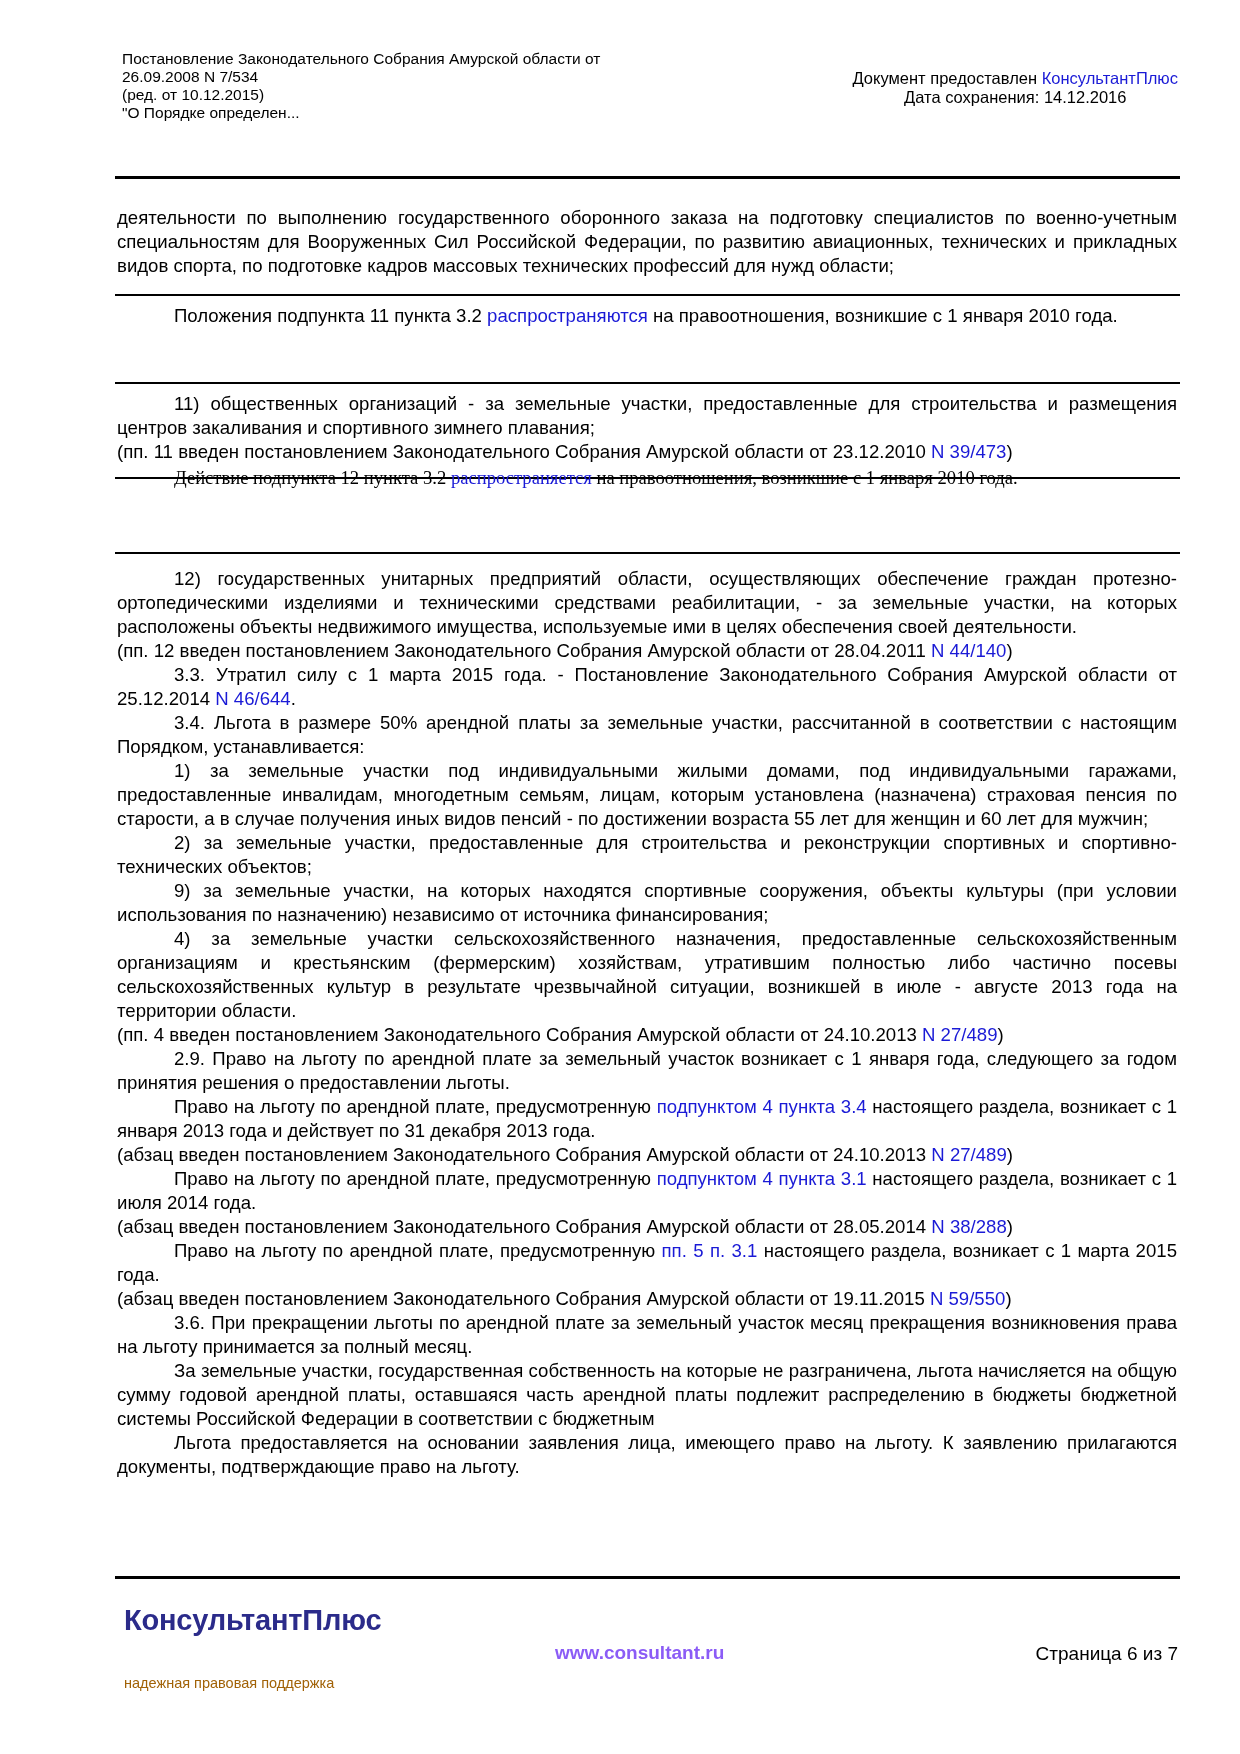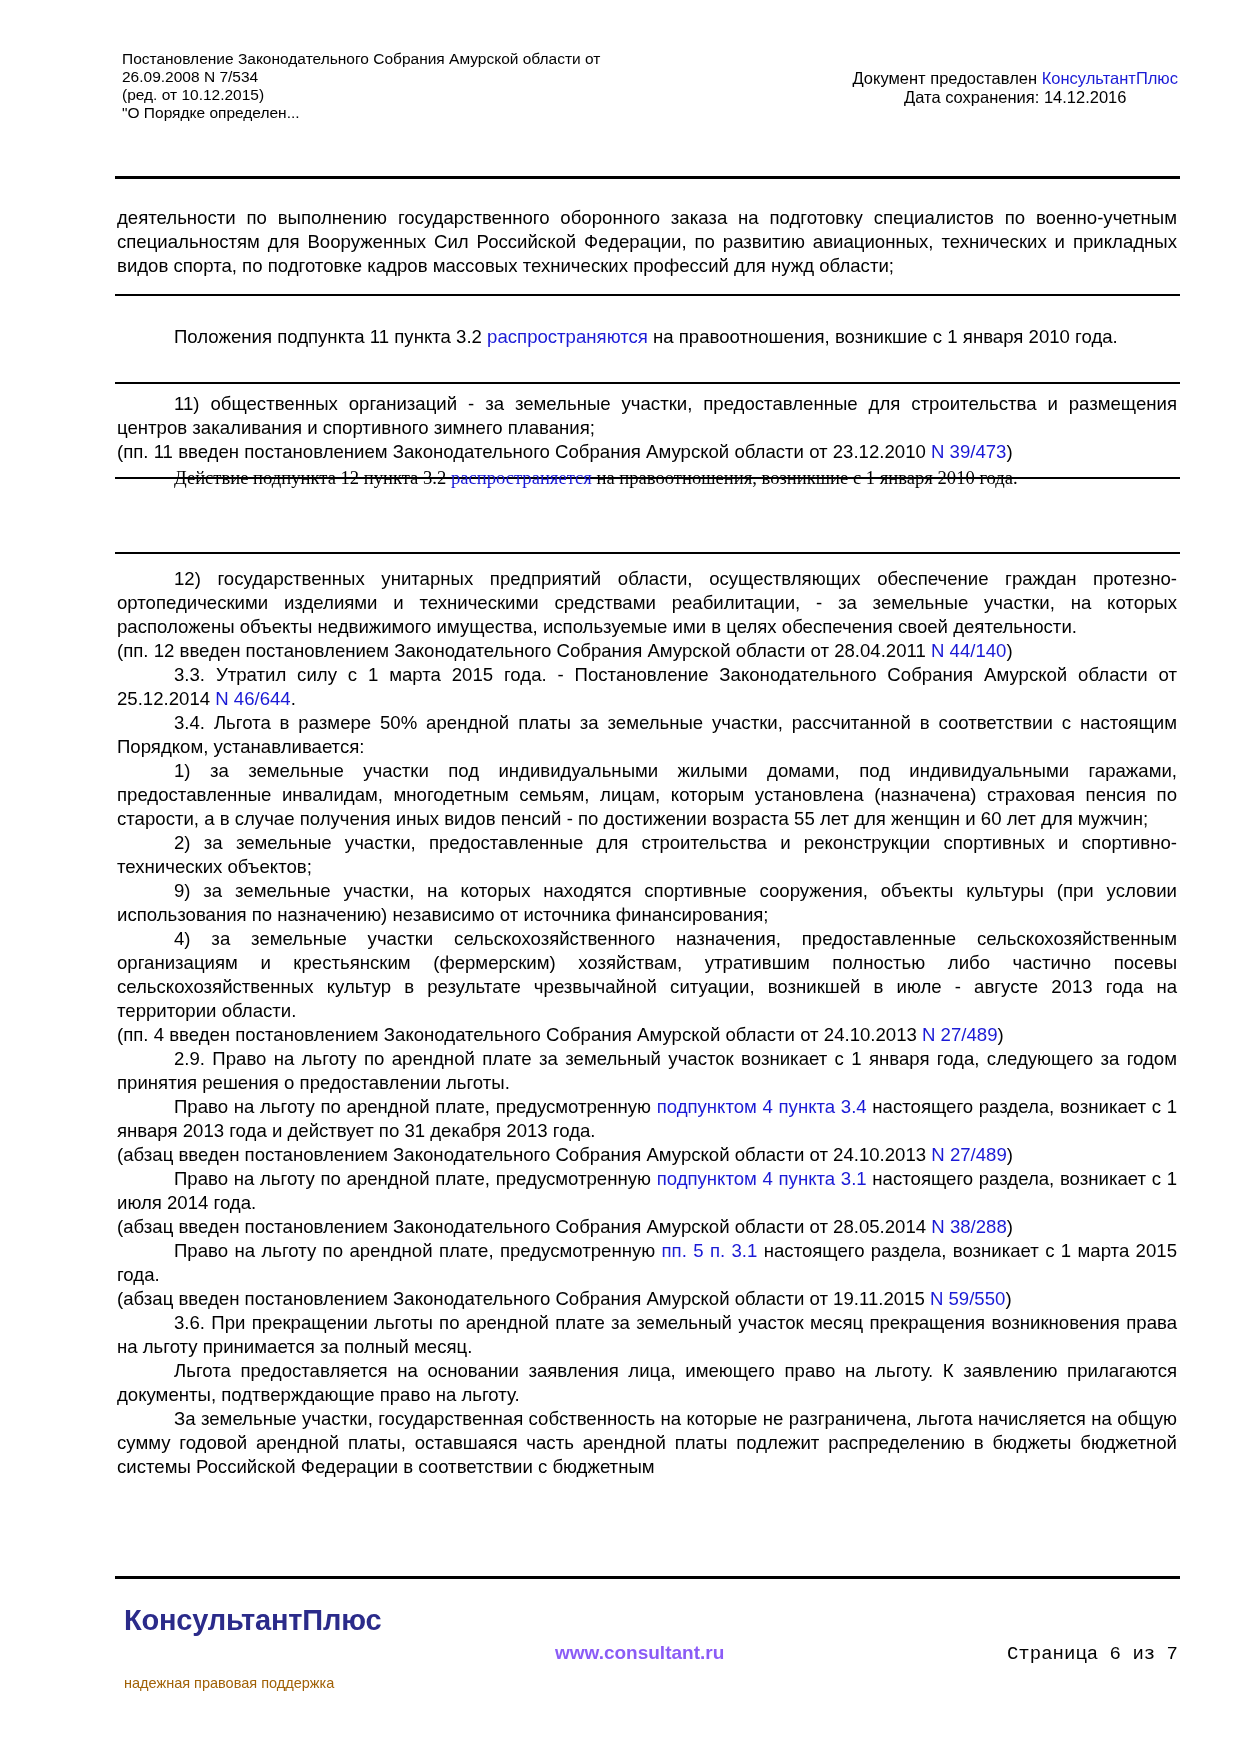--- a/index.html
+++ b/index.html
@@ -11,21 +11,21 @@
   .rule { position: absolute; left: 115px; width: 1065px; background: #000; }
   .rule.thick { height: 3px; }
   .rule.sep { height: 2px; }
   .body-block { position: absolute; left: 117px; width: 1060px; font-size: 18.6px; line-height: 24px; text-align: justify; }
   .body-block p { margin: 0; }
   .indent { text-indent: 57px; }
   a, .link { color: #1a1ad6; text-decoration: none; }
   .footer-logo { position: absolute; left: 124px; top: 1604px; font-weight: bold; font-size: 29px; color: #2b2b8a; letter-spacing: -0.2px; }
   .footer-tagline { position: absolute; left: 124px; top: 1675px; font-weight: normal; font-size: 14.5px; color: #a16207; }
   .footer-site { position: absolute; left: 555px; top: 1642px; font-weight: bold; font-size: 19px; color: #8b5cf6; }
-  .footer-page { position: absolute; right: 62px; top: 1643px; font-size: 19px; font-family: Liberation Mono, monospace; }
+  .footer-page { position: absolute; right: 62px; top: 1643px; font-size: 19px; }
 </style>
 </head>
 <body>
 
 <div class="header-left">
   <div>Постановление Законодательного Собрания Амурской области от</div>
   <div>26.09.2008 N 7/534</div>
   <div>(ред. от 10.12.2015)</div>
   <div>"О Порядке определен...</div>
 </div>
@@ -35,21 +35,21 @@
 </div>
 
 <div class="rule thick" style="top:176px;"></div>
 
 <div class="body-block" style="top:206px;">
   <p>деятельности по выполнению государственного оборонного заказа на подготовку специалистов по военно-учетным специальностям для Вооруженных Сил Российской Федерации, по развитию авиационных, технических и прикладных видов спорта, по подготовке кадров массовых технических профессий для нужд области;</p>
 </div>
 
 <div class="rule sep" style="top:294px;"></div>
 
-<div class="body-block" style="top:325px;">
+<div class="body-block" style="top:304px;">
   <p class="indent"><span>Положения подпункта 11 пункта 3.2 </span><a>распространяются</a><span> на правоотношения, возникшие с 1 января 2010 года.</span></p>
 </div>
 
 <div class="rule sep" style="top:382px;"></div>
 
 <div class="body-block" style="top:392px;">
   <p class="indent">11) общественных организаций - за земельные участки, предоставленные для строительства и размещения центров закаливания и спортивного зимнего плавания;</p>
   <p><span>(пп. 11 введен постановлением Законодательного Собрания Амурской области от 23.12.2010 </span><a>N 39/473</a><span>)</span></p>
 </div>
 
@@ -72,21 +72,21 @@
   <p class="indent">4) за земельные участки сельскохозяйственного назначения, предоставленные сельскохозяйственным организациям и крестьянским (фермерским) хозяйствам, утратившим полностью либо частично посевы сельскохозяйственных культур в результате чрезвычайной ситуации, возникшей в июле - августе 2013 года на территории области.</p>
   <p><span>(пп. 4 введен постановлением Законодательного Собрания Амурской области от 24.10.2013 </span><a>N 27/489</a><span>)</span></p>
   <p class="indent">2.9. Право на льготу по арендной плате за земельный участок возникает с 1 января года, следующего за годом принятия решения о предоставлении льготы.</p>
   <p class="indent"><span>Право на льготу по арендной плате, предусмотренную </span><a>подпунктом 4 пункта 3.4</a><span> настоящего раздела, возникает с 1 января 2013 года и действует по 31 декабря 2013 года.</span></p>
   <p><span>(абзац введен постановлением Законодательного Собрания Амурской области от 24.10.2013 </span><a>N 27/489</a><span>)</span></p>
   <p class="indent"><span>Право на льготу по арендной плате, предусмотренную </span><a>подпунктом 4 пункта 3.1</a><span> настоящего раздела, возникает с 1 июля 2014 года.</span></p>
   <p><span>(абзац введен постановлением Законодательного Собрания Амурской области от 28.05.2014 </span><a>N 38/288</a><span>)</span></p>
   <p class="indent"><span>Право на льготу по арендной плате, предусмотренную </span><a>пп. 5 п. 3.1</a><span> настоящего раздела, возникает с 1 марта 2015 года.</span></p>
   <p><span>(абзац введен постановлением Законодательного Собрания Амурской области от 19.11.2015 </span><a>N 59/550</a><span>)</span></p>
   <p class="indent">3.6. При прекращении льготы по арендной плате за земельный участок месяц прекращения возникновения права на льготу принимается за полный месяц.</p>
+  <p class="indent">За земельные участки, государственная собственность на которые не разграничена, льгота начисляется на общую сумму годовой арендной платы, оставшаяся часть арендной платы подлежит распределению в бюджеты бюджетной системы Российской Федерации в соответствии с бюджетным</p>
   <p class="indent">Льгота предоставляется на основании заявления лица, имеющего право на льготу. К заявлению прилагаются документы, подтверждающие право на льготу.</p>
-  <p class="indent">За земельные участки, государственная собственность на которые не разграничена, льгота начисляется на общую сумму годовой арендной платы, оставшаяся часть арендной платы подлежит распределению в бюджеты бюджетной системы Российской Федерации в соответствии с бюджетным</p>
 </div>
 
 <div class="rule thick" style="top:1576px;"></div>
 <div class="footer-logo">КонсультантПлюс</div>
 <div class="footer-tagline">надежная правовая поддержка</div>
 <div class="footer-site">www.consultant.ru</div>
 <div class="footer-page">Страница 6 из 7</div>
 
 </body></html>

